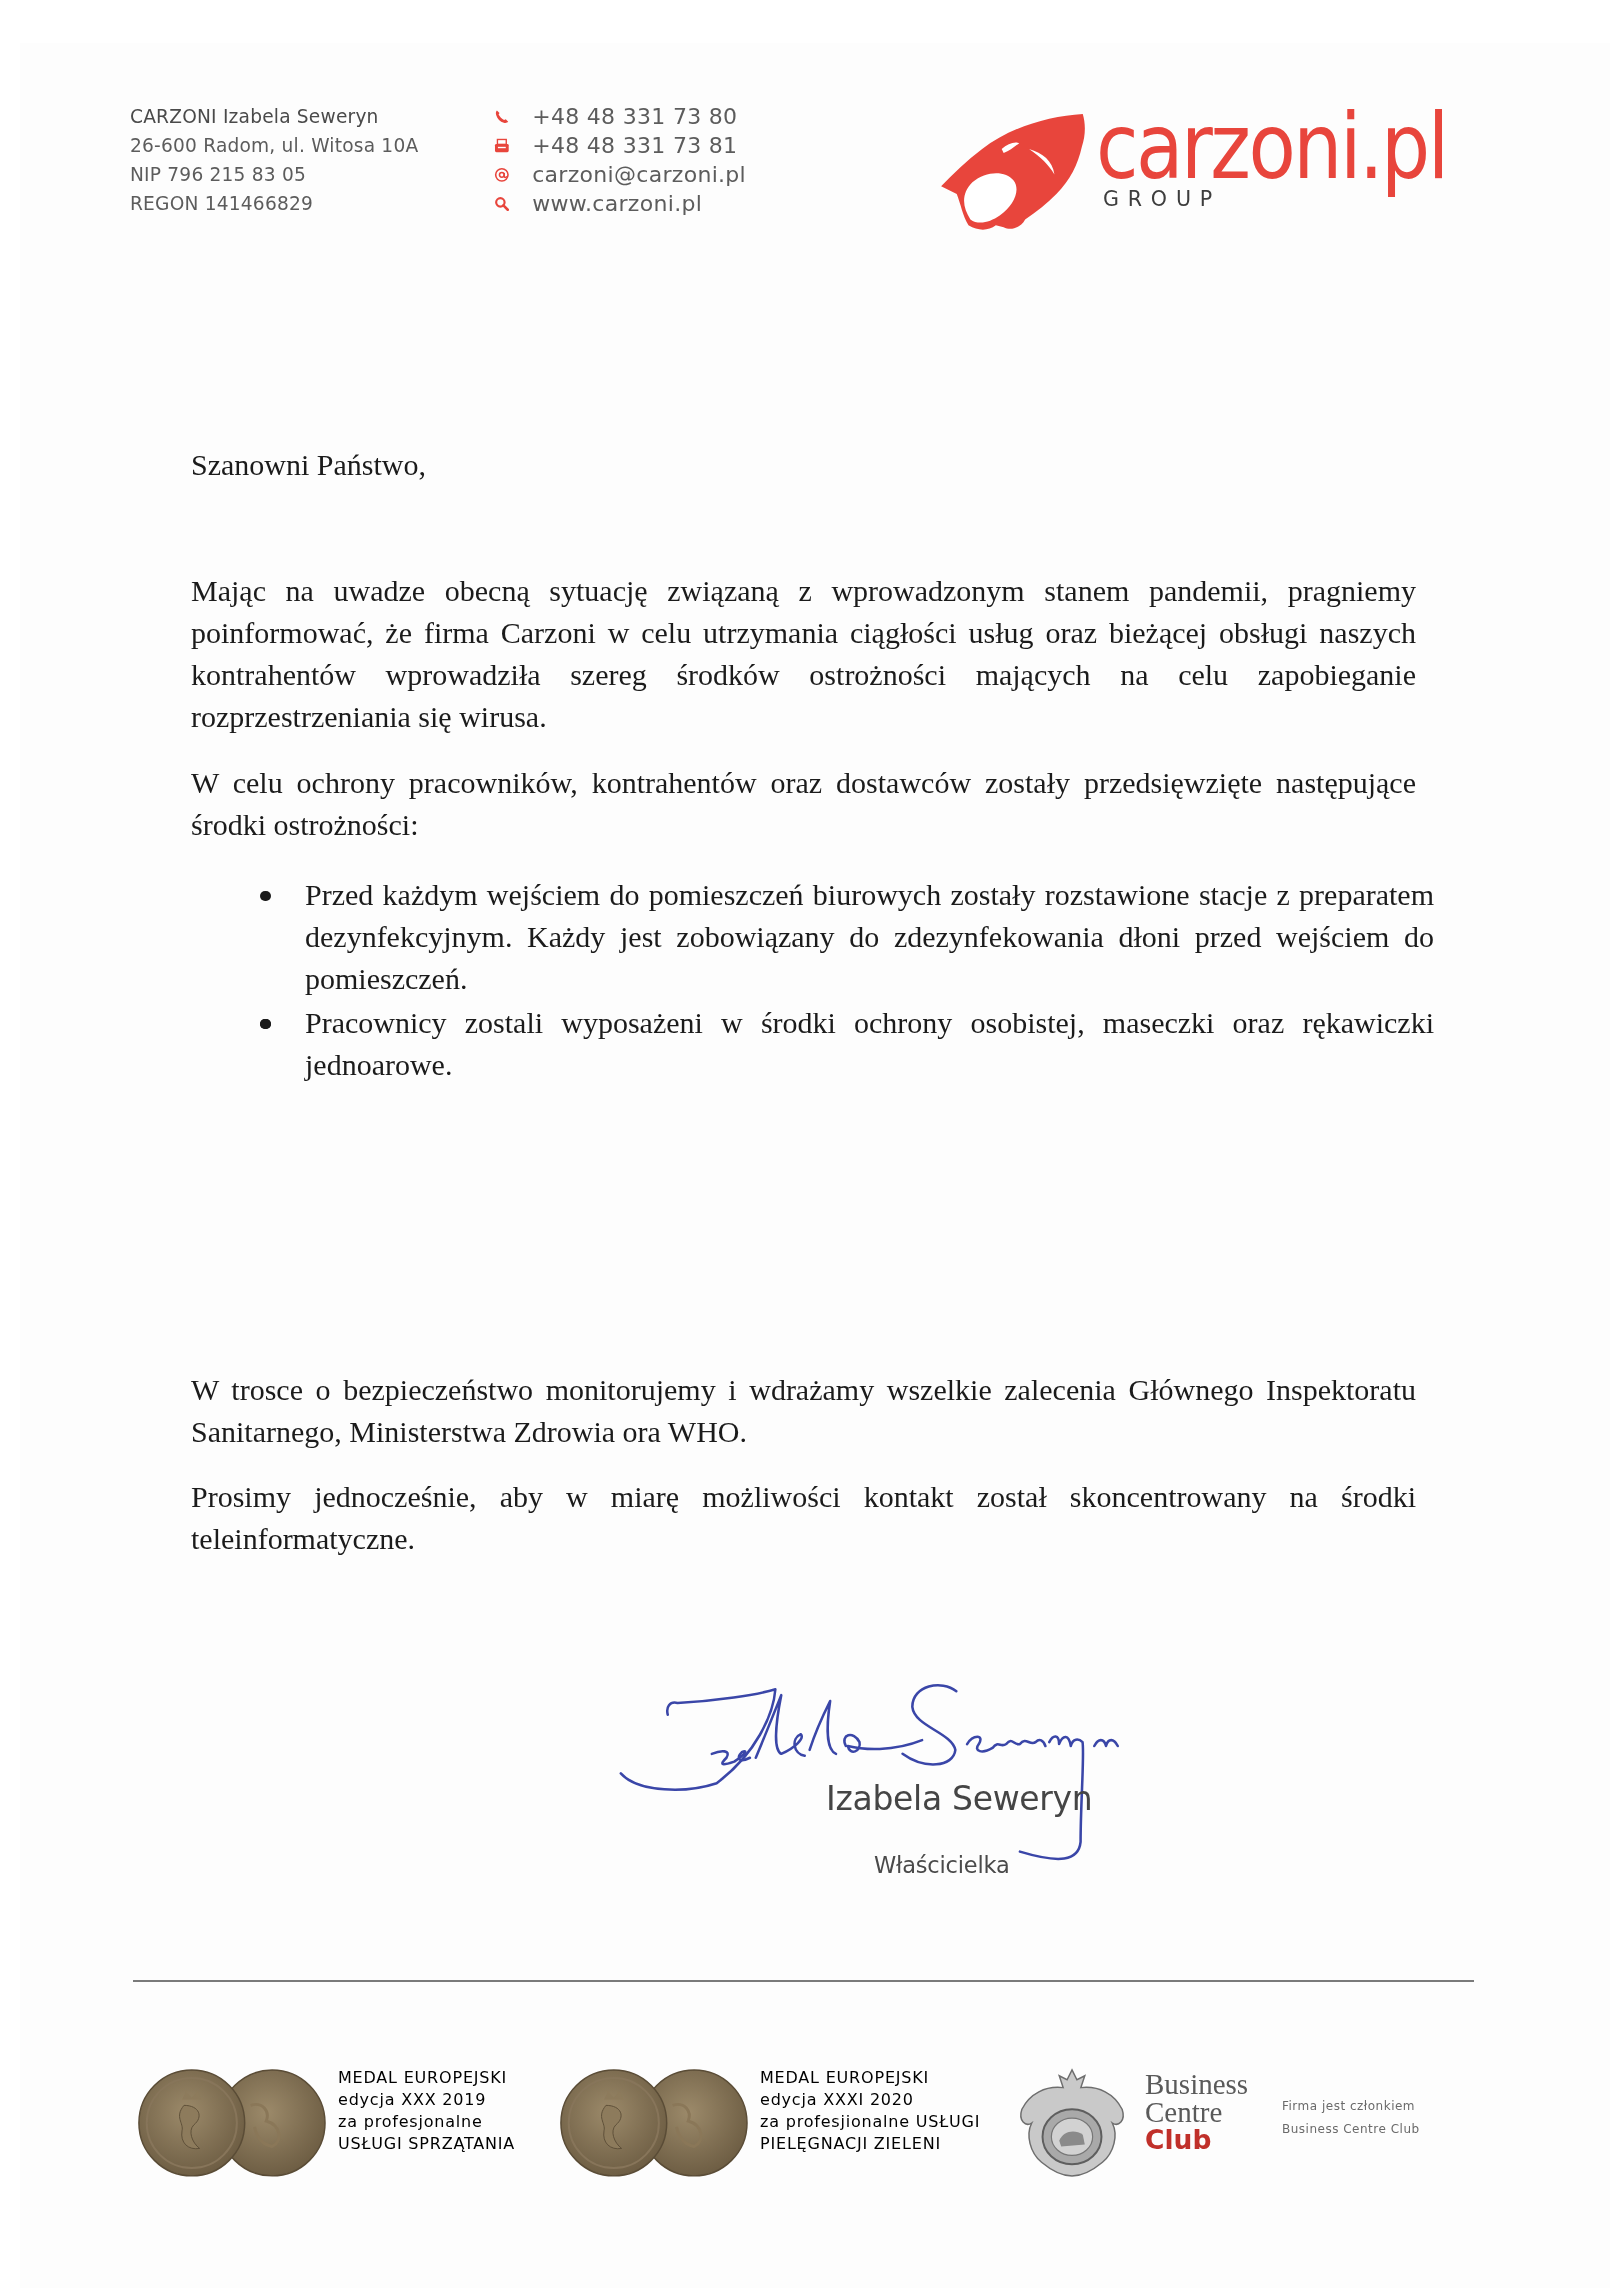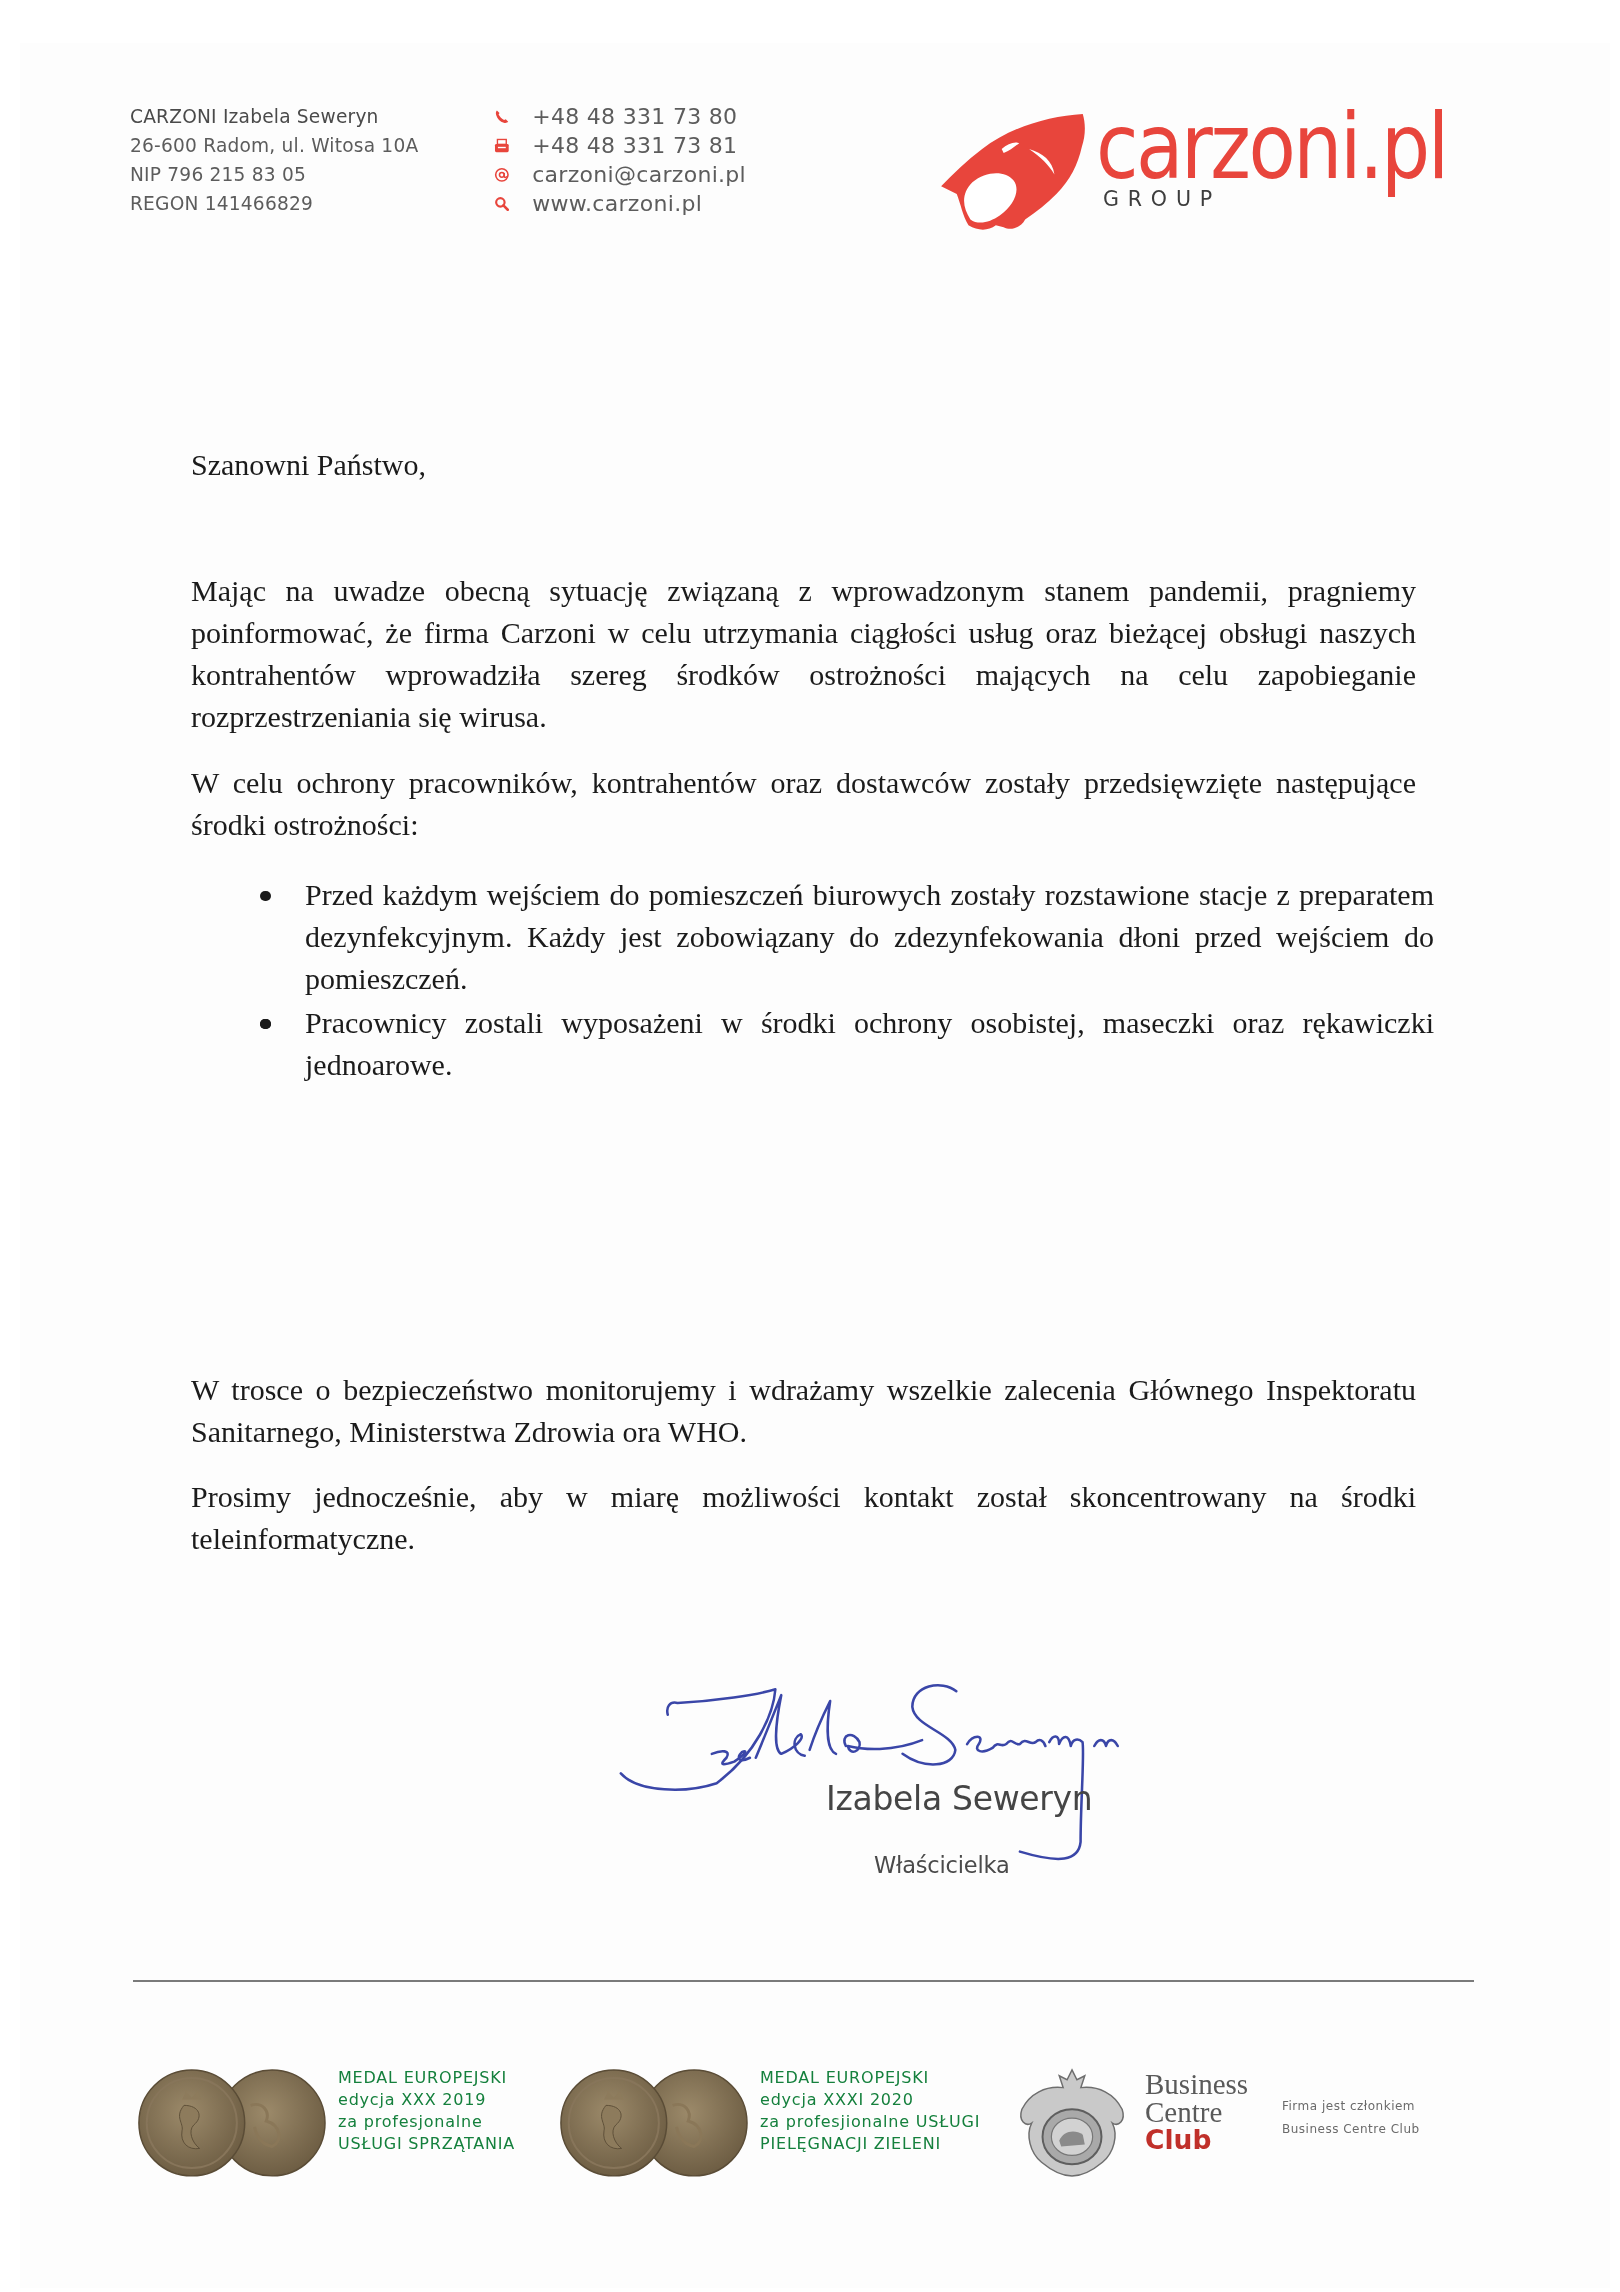--- a/index.html
+++ b/index.html
@@ -34,21 +34,21 @@
 
   
   .signature { position:absolute; left:608px; top:1656px; width:863px; height:225px; }
   .signer-name { position:absolute; left:826px; top:1779px; font-family:"DejaVu Sans", sans-serif; font-size:33px; color:#454545; letter-spacing:-0.3px; }
   .signer-role { position:absolute; left:874px; top:1852px; font-family:"DejaVu Sans", sans-serif; font-size:22.5px; color:#4a4a4a; letter-spacing:-0.2px; }
 
   
   .footer-rule { position:absolute; left:133px; top:1980px; width:1341px; height:2px; background:#7a7a7a; }
   .medal { position:absolute; width:191px; height:113px; }
   .medal svg { width:191px; height:113px; }
-  .medal-text { position:absolute; font-family:"DejaVu Sans", sans-serif; font-size:16px; color:#15803d; line-height:22px; letter-spacing:0.8px; }
+  .medal-text { position:absolute; font-family:"DejaVu Sans", sans-serif; font-size:16px; color:#000000; line-height:22px; letter-spacing:0.8px; }
   .bcc-crest { position:absolute; left:1016px; top:2066px; width:113px; height:113px; }
   .bcc-word { position:absolute; left:1145px; top:2070px; font-family:"Liberation Serif", serif; font-size:29px; line-height:28px; color:#5a5a5a; }
   .bcc-word .club { font-family:"DejaVu Sans", sans-serif; font-weight:bold; color:#c0302a; font-size:26.5px; }
   .bcc-text { position:absolute; left:1282px; top:2095px; font-family:"DejaVu Sans", sans-serif; font-size:12px; color:#6a6a6a; line-height:22.5px; letter-spacing:0.5px; }
 </style>
 </head>
 <body>
 
 <div class="page">
   <div class="scan-edge"></div>

